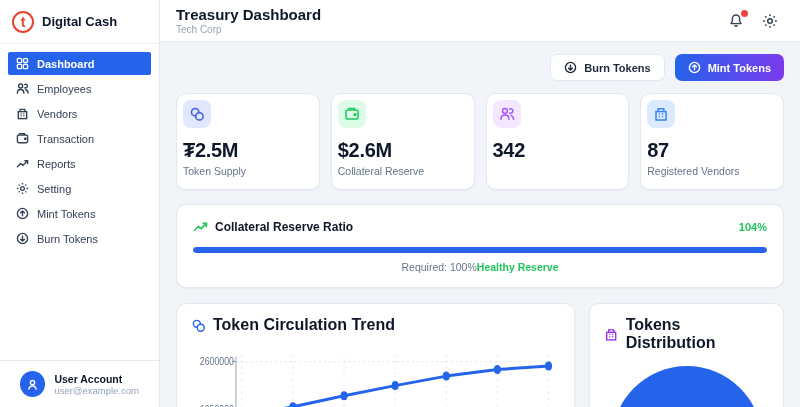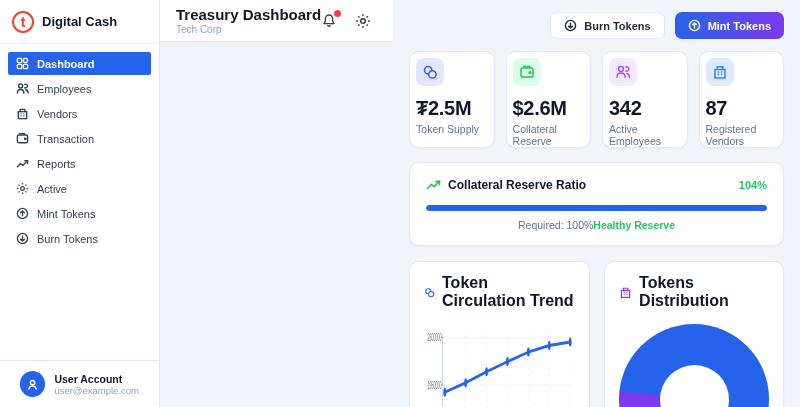--- a/index.html
+++ b/index.html
@@ -14,21 +14,21 @@
   .nav { padding:8px 8px 0 8px; flex:1; }
   .nav-item { display:flex; align-items:center; gap:8px; height:23px; padding:0 8px; border-radius:2px; color:#334155; font-size:11px; margin-bottom:2px; cursor:pointer; }
   .nav-item svg { flex:0 0 auto; }
   .nav-item.active { background:#2563eb; color:#ffffff; font-weight:bold; }
   .user-box { border-top:1px solid #e2e8f0; padding:10px 20px; display:flex; align-items:center; gap:9px; }
   .avatar { width:26px; height:26px; border-radius:50%; background:#2563eb; color:#fff; display:flex; align-items:center; justify-content:center; }
   .user-name { font-size:10.5px; font-weight:bold; color:#0f172a; }
   .user-email { font-size:9.5px; color:#94a3b8; }
 
   
-  .main { flex:1; display:flex; flex-direction:row; overflow:hidden; }
+  .main { flex:1; display:flex; flex-direction:column; overflow:hidden; }
   .topbar { height:42px; background:#ffffff; border-bottom:1px solid #e5e7eb; display:flex; align-items:center; justify-content:space-between; padding:0 22px 0 16px; }
   .page-title { font-size:15px; font-weight:bold; color:#0f172a; }
   .page-sub { font-size:10px; color:#94a3b8; margin-top:1px; }
   .topbar-icons { display:flex; align-items:center; gap:18px; color:#374151; }
   .icon-btn { position:relative; cursor:pointer; display:flex; }
   .notif-dot { position:absolute; top:-3px; right:-4px; width:7px; height:7px; border-radius:50%; background:#ef4444; }
 
   .content { flex:1; padding:12px 16px; overflow:hidden; }
   .actions-row { display:flex; justify-content:flex-end; gap:10px; margin-bottom:12px; }
   .btn { display:flex; align-items:center; gap:7px; height:27px; padding:0 13px; border-radius:7px; font-size:11px; font-weight:bold; cursor:pointer; border:1px solid transparent; }
@@ -114,21 +114,21 @@
             <path d="M1.5 10.5L5 7l2.5 2L12.5 4"></path>
             <path d="M9.5 4h3v3"></path>
           </svg>
         <span>Reports</span>
       </div>
       <div class="nav-item">
         <svg width="13" height="13" viewBox="0 0 14 14" fill="none" stroke="currentColor" stroke-width="1.4">
             <circle cx="7" cy="7" r="2"></circle>
             <path d="M7 1v1.6M7 11.4V13M1 7h1.6M11.4 7H13M2.8 2.8l1.1 1.1M10.1 10.1l1.1 1.1M11.2 2.8l-1.1 1.1M3.9 10.1l-1.1 1.1"></path>
           </svg>
-        <span>Active</span>
+        <span>Setting</span>
       </div>
       <div class="nav-item">
         <svg width="13" height="13" viewBox="0 0 14 14" fill="none" stroke="currentColor" stroke-width="1.5" stroke-linecap="round" stroke-linejoin="round">
             <circle cx="7" cy="7" r="5.5"></circle>
             <path d="M7 9.5v-5M4.9 6.3L7 4.3l2.1 2"></path>
           </svg>
         <span>Mint Tokens</span>
       </div>
       <div class="nav-item">
         <svg width="13" height="13" viewBox="0 0 14 14" fill="none" stroke="currentColor" stroke-width="1.5" stroke-linecap="round" stroke-linejoin="round">
@@ -219,21 +219,20 @@
         <div class="card stat-card">
           <div class="stat-icon bg-purple">
             <svg width="16" height="16" viewBox="0 0 16 16" fill="none" stroke="#a855f7" stroke-width="1.5" stroke-linecap="round">
                 <circle cx="6" cy="5" r="2.4"></circle>
                 <path d="M2 13.3c0-2.6 1.8-4.2 4-4.2s4 1.6 4 4.2"></path>
                 <path d="M10.7 3a2.2 2.2 0 110 4"></path>
                 <path d="M11.8 9.4c1.7.5 2.7 2 2.7 3.9"></path>
               </svg>
           </div>
           <div class="stat-value">342</div>
-          <div class="stat-label">Active Employees</div>
         </div>
         <div class="card stat-card">
           <div class="stat-icon bg-blue">
             <svg width="16" height="16" viewBox="0 0 16 16" fill="none" stroke="#3b82f6" stroke-width="1.5">
                 <rect x="3" y="5.6" width="10" height="8.4"></rect>
                 <path d="M5.2 5.6V2.8h5.6v2.8"></path>
                 <path d="M5.8 8h1.2M9 8h1.2M5.8 10.5h1.2M9 10.5h1.2"></path>
               </svg>
           </div>
           <div class="stat-value">87</div>

